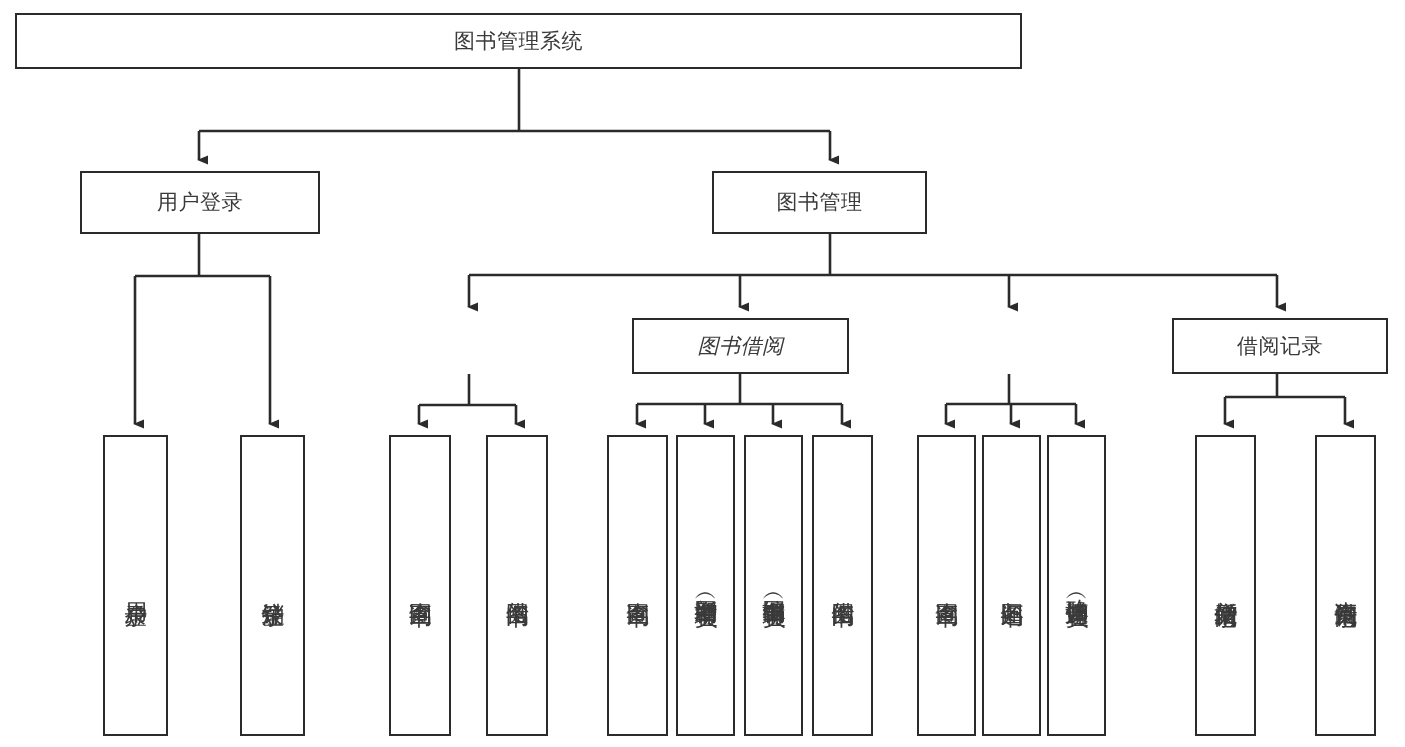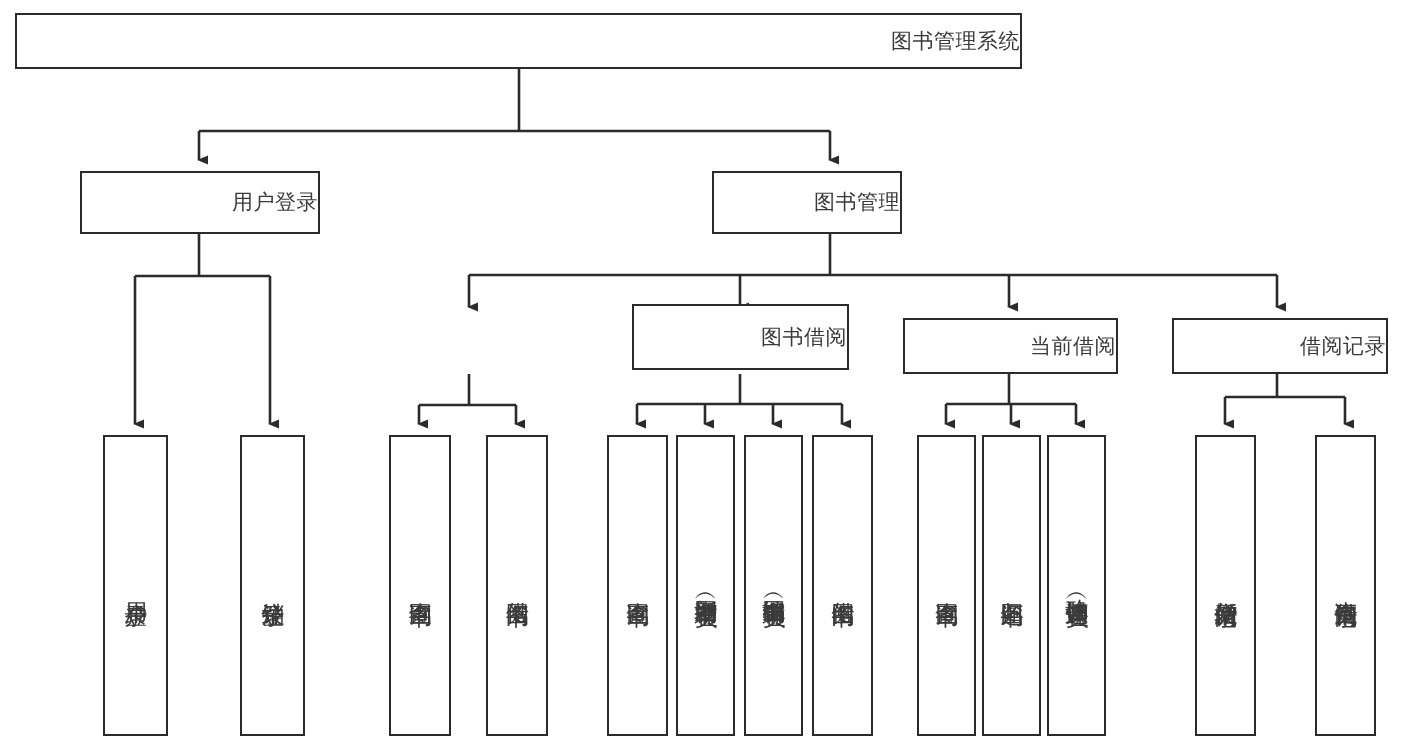--- a/index.html
+++ b/index.html
@@ -29,21 +29,21 @@
     height: 747px;
     overflow: visible;
   }
   .node {
     position: absolute;
     box-sizing: border-box;
     background: #ffffff;
     border: 2px solid #2b2b2b;
     display: flex;
     align-items: center;
-    justify-content: flex-end;
+    justify-content: center;
   }
   .node-label {
     color: #3a3a3a;
     font-size: 21px;
     line-height: 1.05;
     letter-spacing: 0.5px;
     white-space: nowrap;
     text-align: center;
   }
   .node.leaf {
@@ -126,29 +126,26 @@
     </g>
   </svg>
 
   <div class="node" style="left:15px; top:13px; width:1007px; height:56px;">
     <span class="node-label">图书管理系统</span>
   </div>
 
   <div class="node" style="left:80px; top:171px; width:240px; height:63px;">
     <span class="node-label">用户登录</span>
   </div>
-  <div class="node" style="left:712px; top:171px; width:190px; height:63px;">
+  <div class="node" style="left:712px; top:171px; width:215px; height:63px;">
     <span class="node-label">图书管理</span>
   </div>
 
-  <div class="node" style="left:632px; top:304px; width:217px; height:66px;">
+  <div class="node" style="left:632px; top:318px; width:217px; height:56px;font-style:italic;">
     <span class="node-label">图书借阅</span>
-  </div>
-  <div class="node" style="left:903px; top:318px; width:215px; height:56px;">
-    <span class="node-label">当前借阅</span>
   </div>
   <div class="node" style="left:1172px; top:318px; width:216px; height:56px;">
     <span class="node-label">借阅记录</span>
   </div>
 
   <div class="node leaf" style="left:103px; top:435px; width:65px; height:301px;">
     <span class="node-label">用户登录</span>
   </div>
   <div class="node leaf" style="left:240px; top:435px; width:65px; height:301px;">
     <span class="node-label">注销登录</span>

